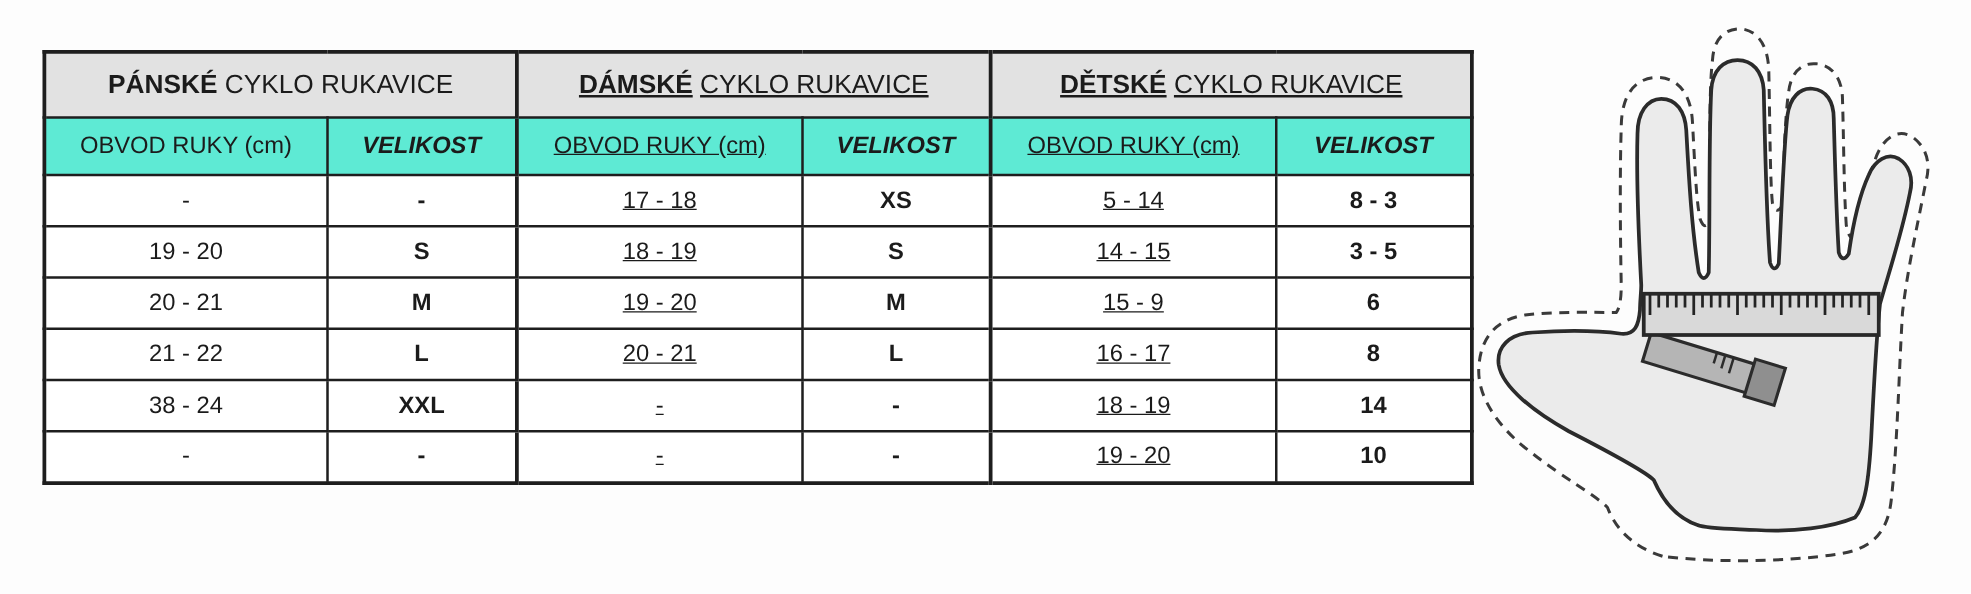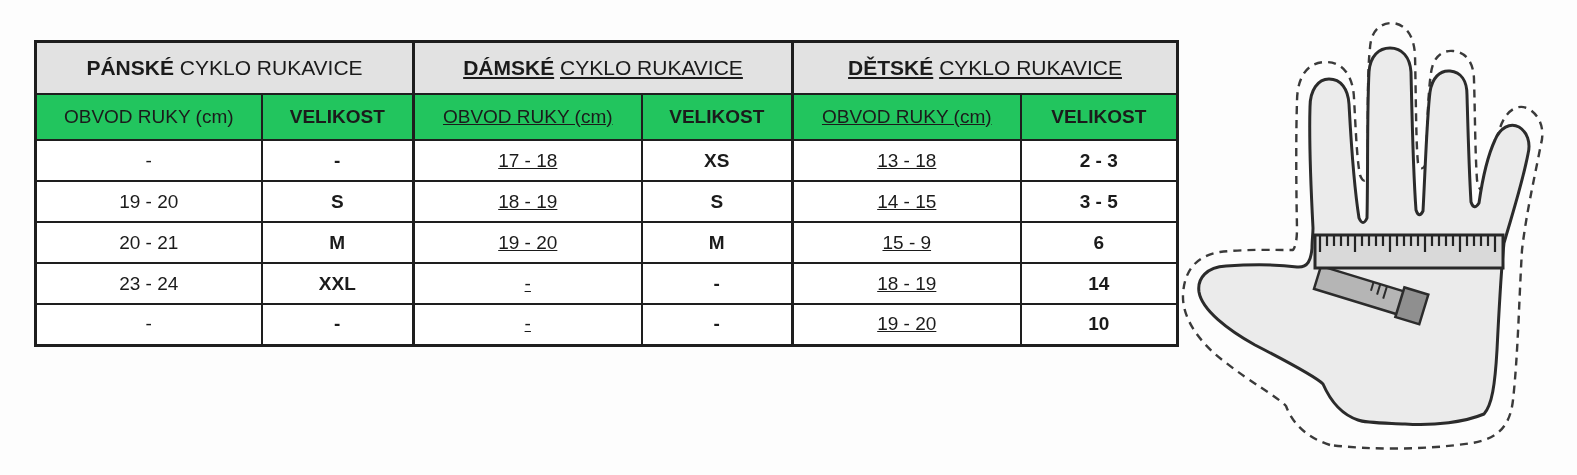--- a/index.html
+++ b/index.html
@@ -13,23 +13,23 @@
     border:3px solid #1e1e1e;
     padding-left:28px;
   }
   table.size-table th, table.size-table td{
     border:2px solid #1e1e1e;text-align:center;vertical-align:middle;padding:0;
   }
   .tsep{border-left-width:3px !important;text-decoration:underline;}
   tr.row-title th{height:50px;background:#e2e2e2;font-size:21px;font-weight:400;}
   tr.row-title .title-bold{font-weight:700;}
   tr.row-title .title-rest{font-weight:400;margin-left:0.28em;}
-  tr.row-head th{height:44px;background:#22c55e;font-size:19px;}
+  tr.row-head th{height:44px;background:#5eead4;font-size:19px;}
   th.obvod-h{font-weight:400;}
-  th.size-h{font-weight:700;}
+  th.size-h{font-weight:700;font-style:italic;}
   tbody tr{height:41px;background:#ffffff;}
   td.obvod-cell{font-size:19px;font-weight:400;}
   td.size-cell{font-size:19px;font-weight:700;}
   .hand-illustration{position:absolute;left:1180px;top:0;width:397px;height:475px;}
 </style>
 </head>
 <body>
 
 <div class="stage">
 
@@ -56,41 +56,49 @@
         <th class="obvod-h tsep">OBVOD RUKY (cm)</th>
         <th class="size-h">VELIKOST</th>
       </tr>
     </thead>
     <tbody>
         <tr>
           <td class="obvod-cell">-</td>
           <td class="size-cell">-</td>
           <td class="obvod-cell tsep">17 - 18</td>
           <td class="size-cell">XS</td>
-          <td class="obvod-cell tsep">13 - 18</td>
-          <td class="size-cell">2 - 3</td>
+          <td class="obvod-cell tsep">5 - 14</td>
+          <td class="size-cell">8 - 3</td>
         </tr>
         <tr>
           <td class="obvod-cell">19 - 20</td>
           <td class="size-cell">S</td>
           <td class="obvod-cell tsep">18 - 19</td>
           <td class="size-cell">S</td>
           <td class="obvod-cell tsep">14 - 15</td>
           <td class="size-cell">3 - 5</td>
         </tr>
         <tr>
           <td class="obvod-cell">20 - 21</td>
           <td class="size-cell">M</td>
           <td class="obvod-cell tsep">19 - 20</td>
           <td class="size-cell">M</td>
           <td class="obvod-cell tsep">15 - 9</td>
           <td class="size-cell">6</td>
         </tr>
         <tr>
-          <td class="obvod-cell">23 - 24</td>
+          <td class="obvod-cell">21 - 22</td>
+          <td class="size-cell">L</td>
+          <td class="obvod-cell tsep">20 - 21</td>
+          <td class="size-cell">L</td>
+          <td class="obvod-cell tsep">16 - 17</td>
+          <td class="size-cell">8</td>
+        </tr>
+        <tr>
+          <td class="obvod-cell">38 - 24</td>
           <td class="size-cell">XXL</td>
           <td class="obvod-cell tsep">-</td>
           <td class="size-cell">-</td>
           <td class="obvod-cell tsep">18 - 19</td>
           <td class="size-cell">14</td>
         </tr>
         <tr>
           <td class="obvod-cell">-</td>
           <td class="size-cell">-</td>
           <td class="obvod-cell tsep">-</td>

